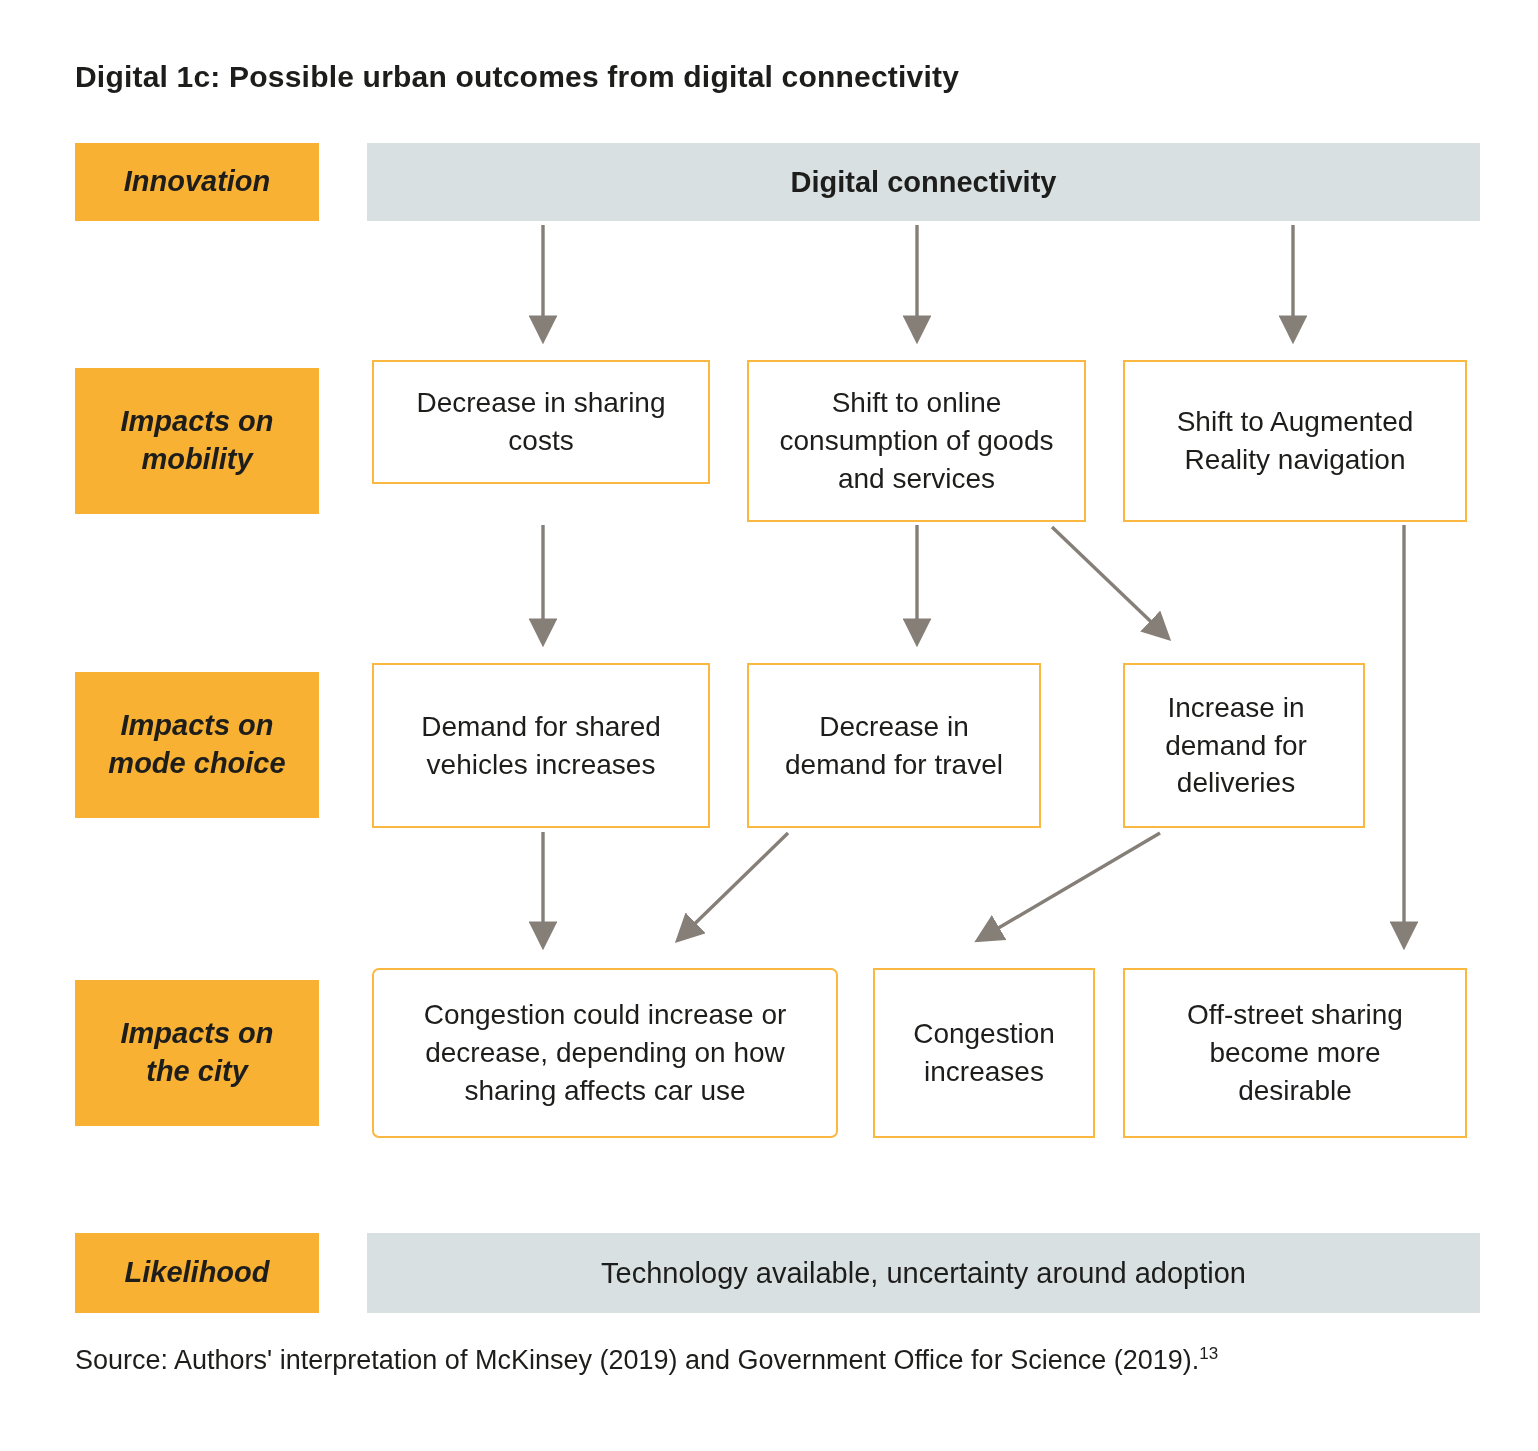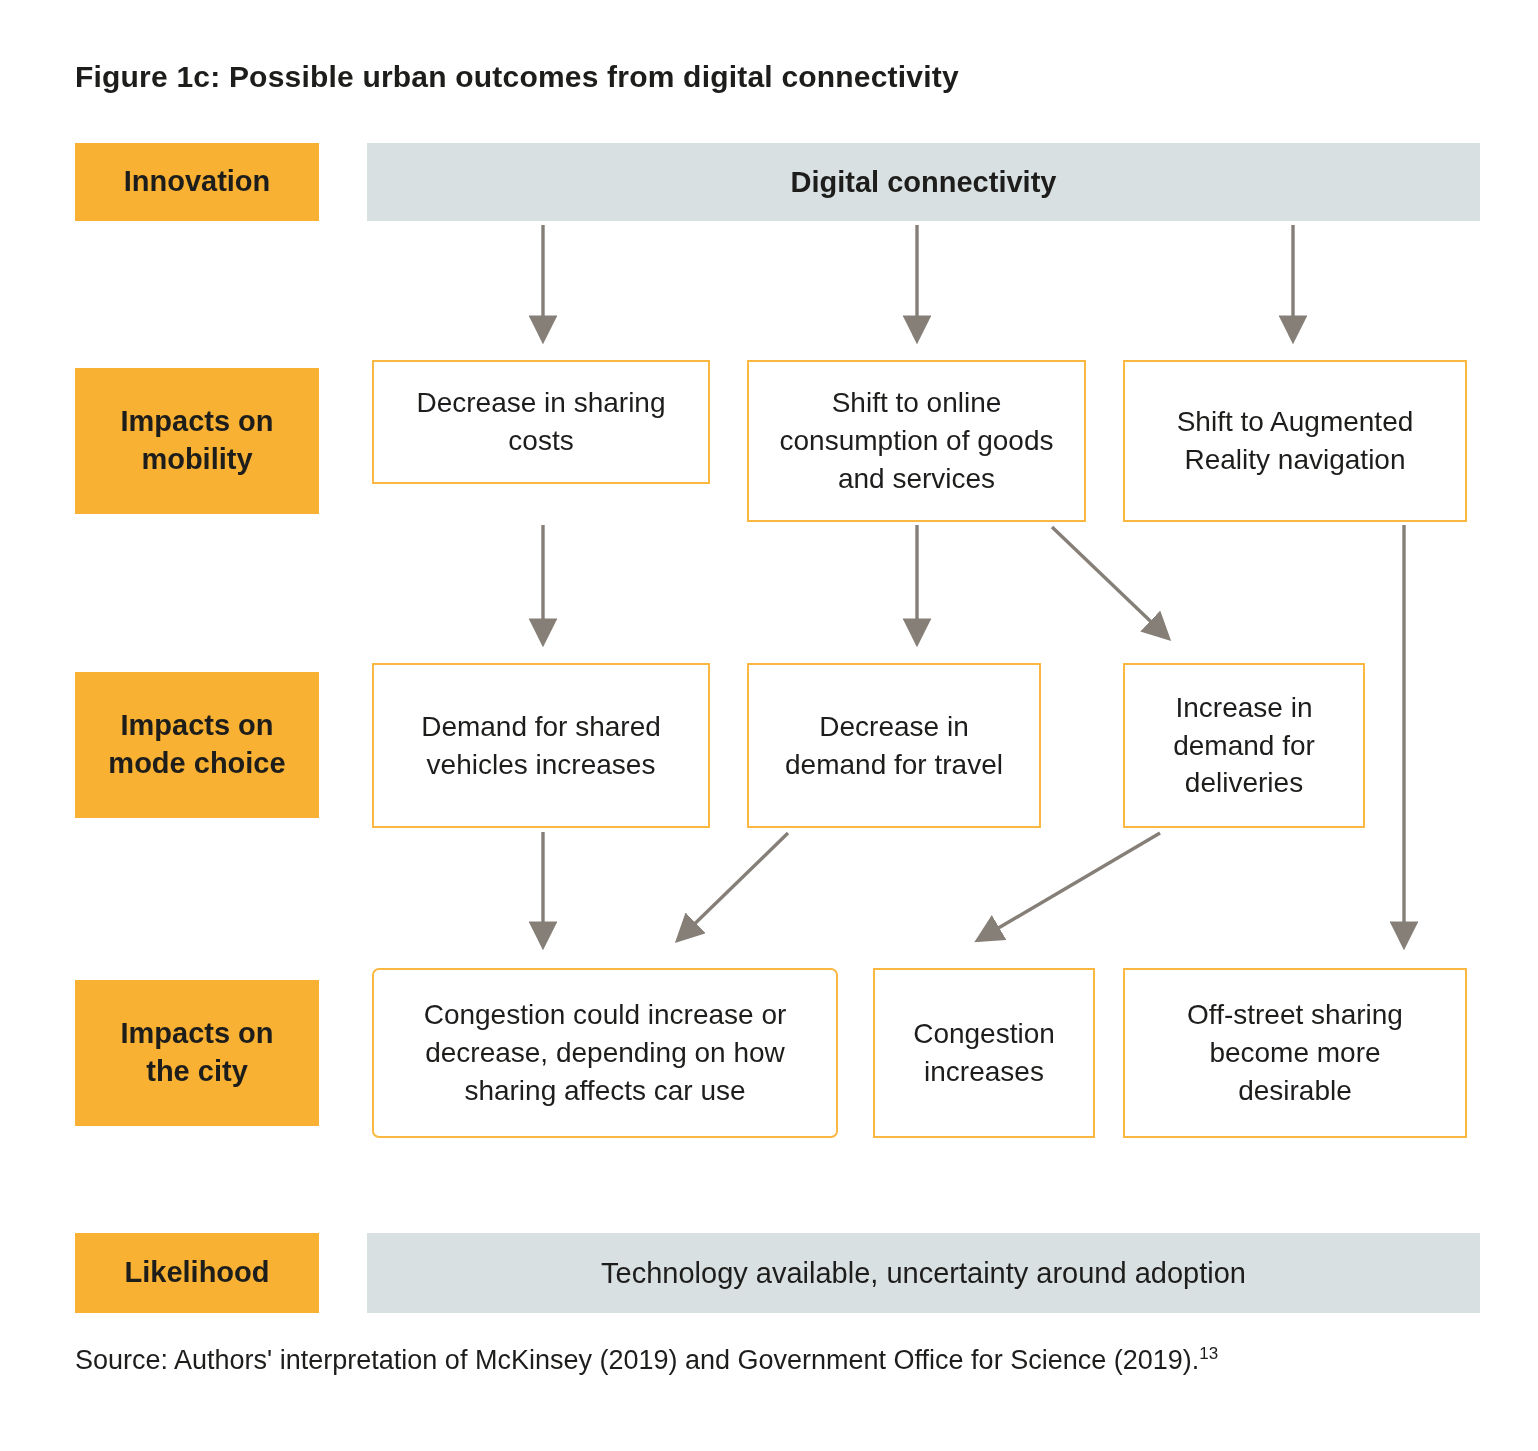--- a/index.html
+++ b/index.html
@@ -22,21 +22,21 @@
     position:absolute;left:75px;top:60px;
     font-size:30px;font-weight:700;color:var(--text);
     letter-spacing:0.2px;
   }
   .row-label{
     position:absolute;
     background:var(--label-bg);
     display:flex;align-items:center;justify-content:center;
     text-align:center;
     font-size:29px;font-weight:700;line-height:1.3;
-    padding:0 20px;box-sizing:border-box;
+    padding:0 20px;box-sizing:border-box;font-style:italic;
   }
   .gray-bar{
     position:absolute;
     background:var(--bar-bg);
     display:flex;align-items:center;justify-content:center;
     text-align:center;font-size:29px;
     box-sizing:border-box;
   }
   .gray-bar.bold{font-weight:700;}
   .node-box{
@@ -58,21 +58,21 @@
     position:absolute;left:75px;top:1344px;
     font-size:27px;font-weight:400;color:var(--text);
   }
   .source-line sup{font-size:17px;}
 </style>
 </head>
 <body>
 
 <div class="canvas">
 
-  <div class="fig-title">Figure 1c: Possible urban outcomes from digital connectivity</div>
+  <div class="fig-title">Digital 1c: Possible urban outcomes from digital connectivity</div>
 
   <div class="row-label" style="left:75px;top:143px;width:244px;height:78px;">
     <span>Innovation</span>
   </div>
   <div class="gray-bar bold" style="left:367px;top:143px;width:1113px;height:78px;">
     <span>Digital connectivity</span>
   </div>
 
   <div class="row-label" style="left:75px;top:368px;width:244px;height:146px;">
     <span>Impacts on mobility</span>
@@ -89,21 +89,21 @@
 
   <div class="row-label" style="left:75px;top:672px;width:244px;height:146px;">
     <span>Impacts on mode choice</span>
   </div>
   <div class="node-box" style="left:372px;top:663px;width:338px;height:165px;">
     <span>Demand for shared vehicles increases</span>
   </div>
   <div class="node-box" style="left:747px;top:663px;width:294px;height:165px;">
     <span>Decrease in demand for travel</span>
   </div>
-  <div class="node-box" style="left:1123px;top:663px;width:242px;height:165px;">
+  <div class="node-box" style="left:1123px;top:663px;width:242px;height:165px;padding-left:8px;">
     <span>Increase in demand for deliveries</span>
   </div>
 
   <div class="row-label" style="left:75px;top:980px;width:244px;height:146px;">
     <span>Impacts on the city</span>
   </div>
   <div class="node-box" style="left:372px;top:968px;width:466px;height:170px;border-radius:7px;">
     <span>Congestion could increase or decrease, depending on how sharing affects car use</span>
   </div>
   <div class="node-box" style="left:873px;top:968px;width:222px;height:170px;">

